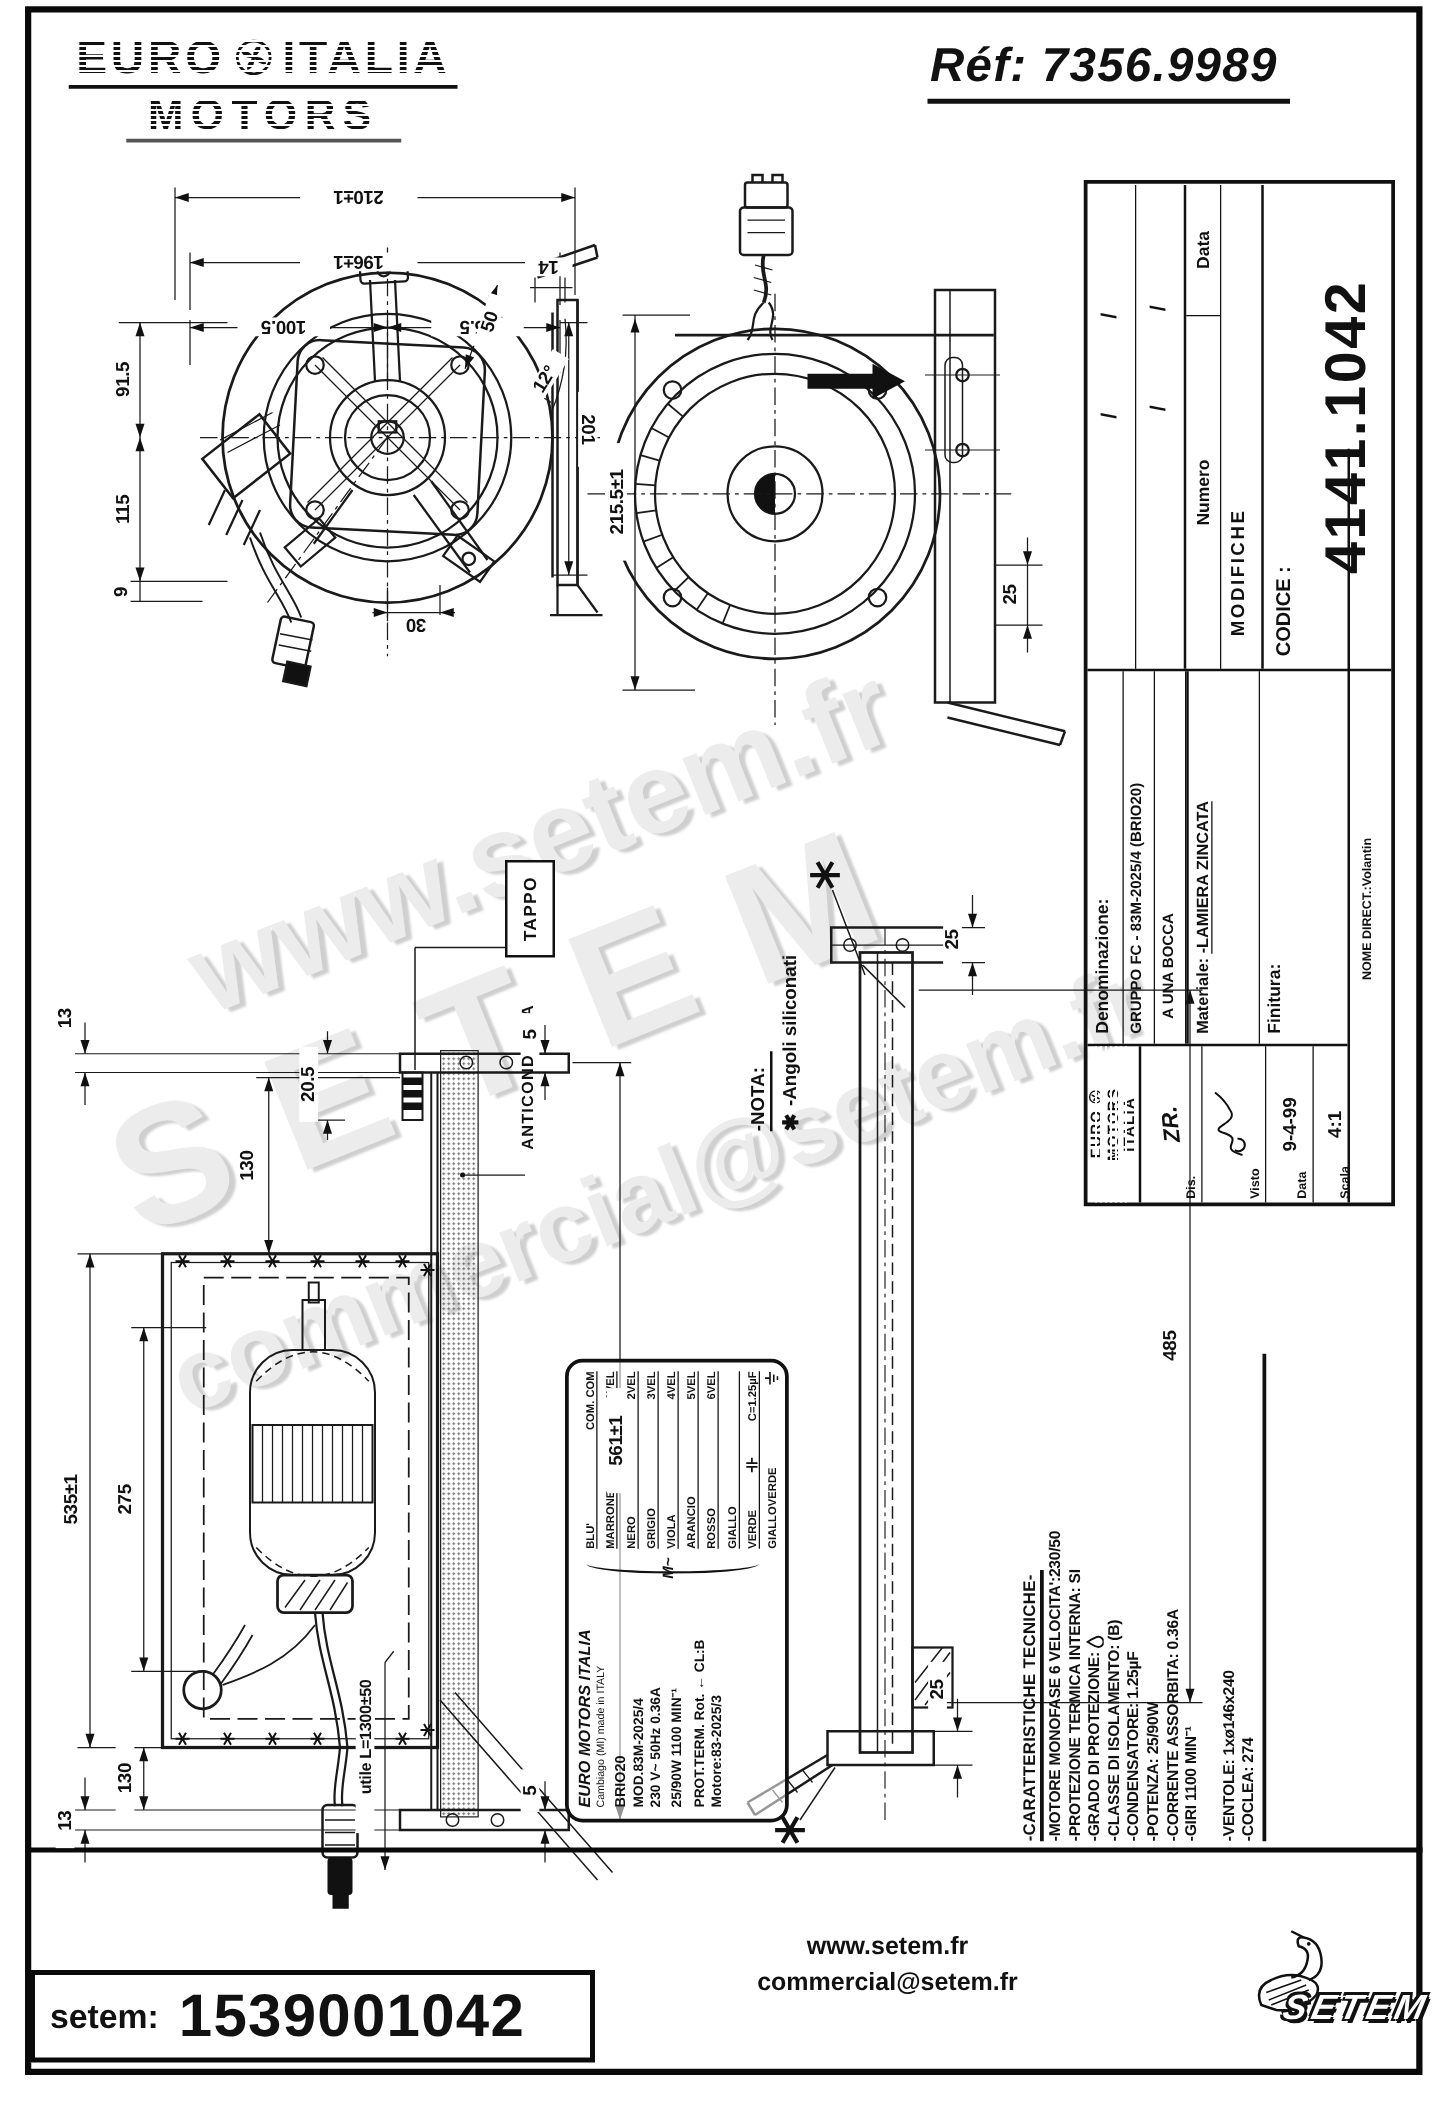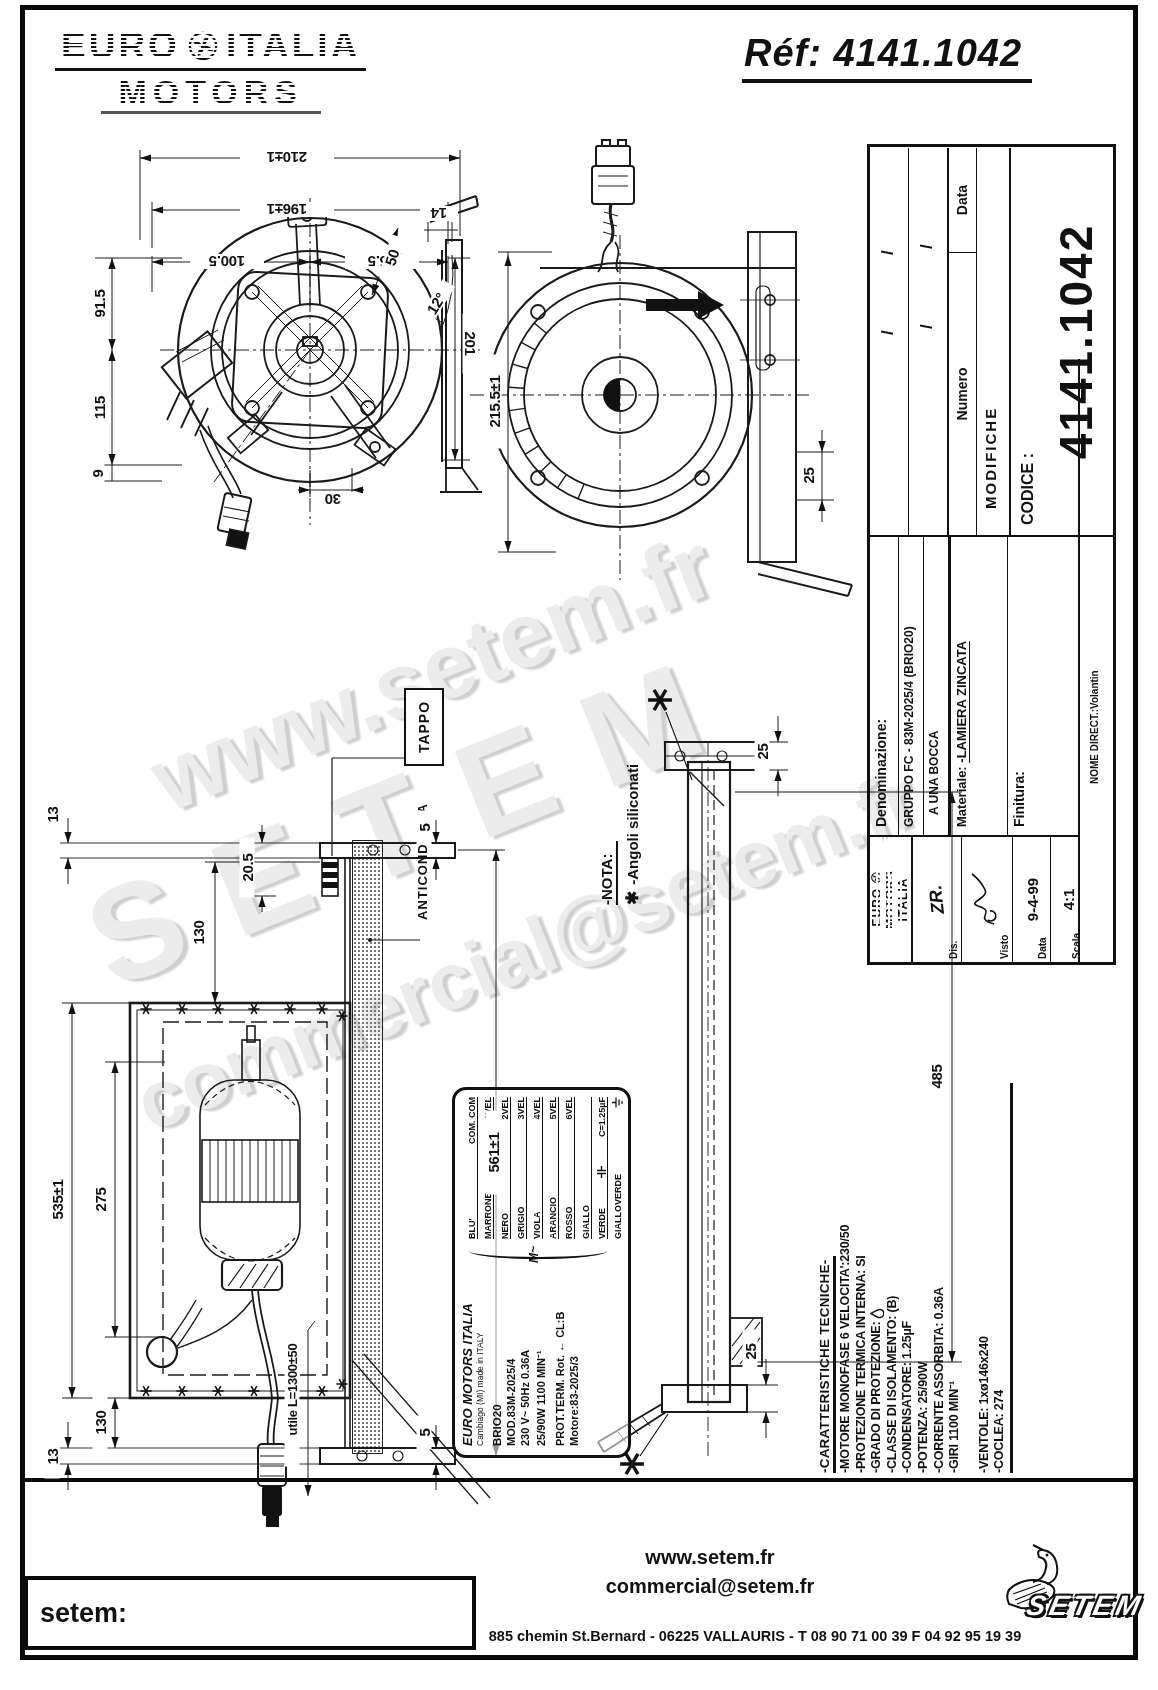--- a/index.html
+++ b/index.html
@@ -343,21 +343,21 @@
         <path d="M12 12C16 11 19 13 20 16c-3 1-6-1-8-4z"></path>
         <path d="M12 12C13 16 11 19 8 20c-1-3 1-6 4-8z"></path>
         <path d="M12 12C8 13 5 11 4 8c3-1 6 1 8 4z"></path>
           </g>
         <circle cx="12" cy="12" r="1.6" fill="#111"></circle>
       </svg>
       <span>ITALIA</span>
     </div>
     <div class="l2 stripes">MOTORS</div>
   </div>
-  <div class="href">Réf:  4141.1042</div>
+  <div class="href">Réf:  7356.9989</div>
 
   <div class="titleblock">
     <div class="tb-colA">
       <div class="tb-logo stripes">
         <div><span>EURO</span>
           <svg width="11" height="11" viewBox="0 0 24 24" style="vertical-align:-1px">
             <circle cx="12" cy="12" r="10.5" fill="none" stroke="#111" stroke-width="2.4"></circle>
             <g fill="#111">
                 <path d="M12 12C11 8 13 5 16 4c1 3-1 6-4 8z"></path>
                 <path d="M12 12C16 11 19 13 20 16c-3 1-6-1-8-4z"></path>
@@ -563,26 +563,26 @@
 
   <div class="dim rm90" style="left:740px;top:744px;width:40px;">25</div>
   <div class="dim rm90" style="left:894px;top:1069px;width:80px;">485</div>
   <div class="dim rm90" style="left:728px;top:1344px;width:40px;">25</div>
 
   <div class="divider"></div>
   <div class="frame"></div>
 
   <div class="codebox">
     <span class="code-l">setem:</span>
+    <span class="code-v">1539001042</span>
   </div>
   <div class="fcenter">
     <div style="font-size:20px;">www.setem.fr</div>
     <div style="font-size:20px;margin-top:6px;">commercial@setem.fr</div>
   </div>
-  <div class="faddr">885 chemin St.Bernard  -  06225 VALLAURIS  -  T 08 90 71 00 39   F 04 92 95 19 39</div>
   <div class="setemlogo">
     <svg width="72" height="86" viewBox="0 0 72 86">
       <path d="M14 66 Q8 52 22 46 Q38 38 54 46 Q62 50 58 58 Q46 72 26 70 Z" stroke="#111" stroke-width="2" fill="none"></path>
       <path d="M20 62 L50 50 M22 66 L52 54 M18 56 L46 46" stroke="#111" stroke-width="1.2"></path>
       <path d="M52 46 Q64 42 62 28 Q60 14 48 12 Q41 11 44 19 Q53 21 51 30 Q49 42 38 44" stroke="#111" stroke-width="2" fill="none"></path>
       <path d="M48 12 L38 7" stroke="#111" stroke-width="2"></path>
       <circle cx="52" cy="17" r="1.5" fill="#111"></circle>
     </svg>
     <div class="setemtxt">SETEM</div>
   </div>

